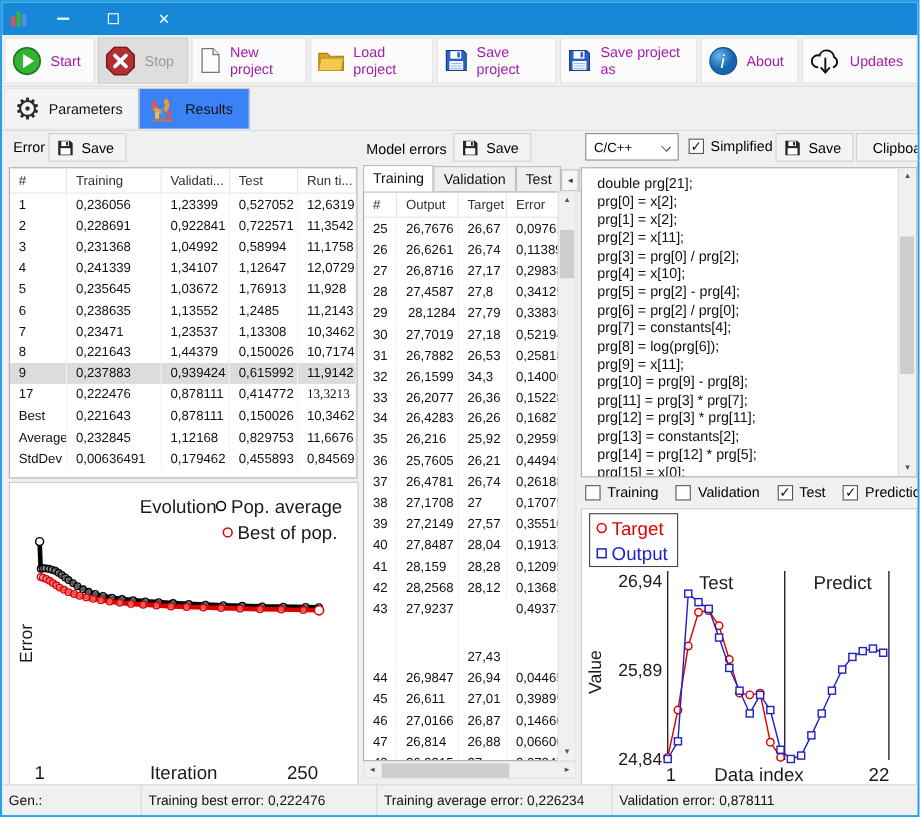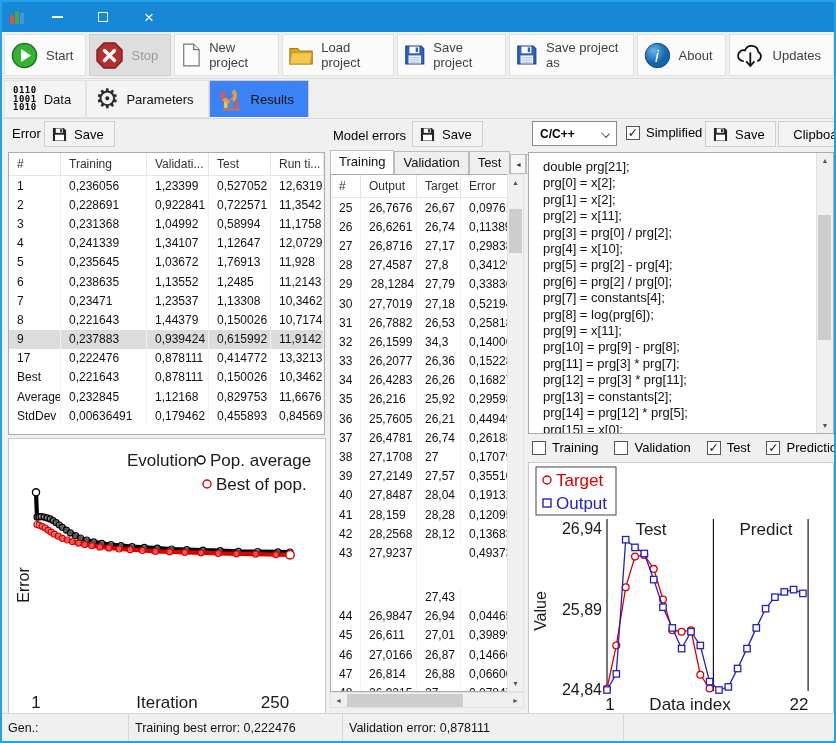--- a/index.html
+++ b/index.html
@@ -10,21 +10,21 @@
   .app-icon{width:16px;height:14px;margin:0 8px 0 8px;display:flex;align-items:flex-end;gap:1px;}
   .app-icon i{display:block;width:4px;border-radius:0.5px;}
   .title-text{font-size:12.5px;flex:1;white-space:nowrap;overflow:hidden;}
   .win-controls{display:flex;height:100%;}
   .win-btn{width:46px;height:100%;display:flex;align-items:center;justify-content:center;cursor:pointer;}
   .glyph-min{width:11px;height:1.5px;background:#fff;}
   .glyph-max{width:10px;height:10px;border:1.4px solid #fff;}
   .glyph-close{font-size:17px;color:#fff;line-height:1;}
   
   .toolbar1{position:absolute;left:0;top:30px;width:100%;height:47px;background:#f0f0f0;border-bottom:1px solid #dcdcdc;display:flex;align-items:stretch;padding:2px 0 2px 2px;gap:3px;}
-  .tbtn{display:flex;align-items:center;gap:8px;padding:0 12px 0 6px;background:#fbfbfb;border:1px solid #e0e0e0;font-size:13px;color:#404040;cursor:pointer;}
+  .tbtn{display:flex;align-items:center;gap:8px;padding:0 12px 0 6px;background:#fbfbfb;border:1px solid #e0e0e0;font-size:13px;color:#a21caf;cursor:pointer;}
   .tbtn.disabled{background:#dedede;border-color:#cfcfcf;color:#9b9b9b;cursor:default;}
   .tbtn svg{display:block;}
   
   .toolbar2{position:absolute;left:0;top:78px;width:100%;height:39px;background:#f0f0f0;border-bottom:1px solid #d9d9d9;display:flex;align-items:stretch;padding-left:2px;}
   .navtab{display:flex;align-items:center;gap:7px;padding:0 14px 0 8px;font-size:13px;color:#111;border:1px solid #e3e3e3;background:#f4f4f4;cursor:pointer;}
   .navtab.active{background:#3b82f6;border-color:#cfcfcf;border-bottom:1px solid #fff;position:relative;z-index:2;text-align:right;}
   .bin-icon{font-family:"DejaVu Sans Mono",monospace;font-size:9px;font-weight:bold;line-height:8.5px;letter-spacing:0.5px;color:#000;}
   .gear-glyph{font-size:27px;line-height:27px;color:#2a2a2a;}
   
   .content{position:absolute;left:0;top:117px;width:100%;height:598px;background:#f0f0f0;}
@@ -158,24 +158,20 @@
           <path d="M7.5 18.5 a5.3 5.3 0 1 1 1.2-10.4 A6.6 6.6 0 0 1 21.5 9.6 a4.8 4.8 0 0 1 -1 8.9" fill="none" stroke="#111" stroke-width="1.7"></path>
           <line x1="13.8" y1="10" x2="13.8" y2="22.5" stroke="#111" stroke-width="1.7"></line>
           <polyline points="9.8,18.6 13.8,23 17.8,18.6" fill="none" stroke="#111" stroke-width="1.7"></polyline>
         </svg>
       <span>Updates</span>
     </div>
   </div>
 
   <div class="toolbar2">
     <div class="navtab">
-      <span class="bin-icon">0110<br>1001<br>1010</span>
-      <span>Data</span>
-    </div>
-    <div class="navtab">
       <span class="gear-glyph">⚙</span>
       <span>Parameters</span>
     </div>
     <div class="navtab active">
       <svg width="26" height="26" viewBox="0 0 26 26">
           <circle cx="11" cy="9.5" r="6" fill="none" stroke="#f09a30" stroke-width="4" stroke-dasharray="26 12" transform="rotate(-50 11 9.5)"></circle>
           <circle cx="11" cy="9.5" r="6" fill="none" stroke="#e05555" stroke-width="4" stroke-dasharray="7 31" transform="rotate(150 11 9.5)"></circle>
           <rect x="6" y="16" width="3.6" height="6" fill="#f2c23e"></rect>
           <rect x="11.4" y="13.5" width="3.6" height="8.5" fill="#4a90d9"></rect>
           <rect x="16.8" y="15" width="3.6" height="7" fill="#e05555"></rect>
@@ -202,21 +198,21 @@
     <div class="btn-sm" style="left:410px;top:2px;">
       <svg width="15" height="15" viewBox="0 0 16 16">
           <path d="M1 1 h11.5 l2.5 2.5 V15 H1 z" fill="#262626"></path>
           <rect x="4" y="1.6" width="7.4" height="4.6" fill="#fff"></rect>
           <rect x="8.6" y="2.2" width="1.9" height="3.4" fill="#262626"></rect>
           <rect x="3.2" y="8.2" width="9.6" height="6.2" fill="#fff"></rect>
         </svg>
       <span>Save</span>
     </div>
 
-    <div class="combo" style="left:530px;top:2px;width:85px;font-weight:bold;">
+    <div class="combo" style="left:530px;top:2px;width:85px;">
       <span>C/C++</span>
       <span class="chev"></span>
     </div>
     <label class="cbx" style="position:absolute;left:624px;top:6px;">
       <span class="box">✓</span>
       <span>Simplified</span>
     </label>
     <div class="btn-sm" style="left:703px;top:2px;">
       <svg width="15" height="15" viewBox="0 0 16 16">
           <path d="M1 1 h11.5 l2.5 2.5 V15 H1 z" fill="#262626"></path>
@@ -304,21 +300,21 @@
           <span class="c" style="width: 86px; flex: 0 0 auto;">0,237883</span>
           <span class="c" style="width: 62px; flex: 0 0 auto;">0,939424</span>
           <span class="c" style="width: 62px; flex: 0 0 auto;">0,615992</span>
           <span class="c" style="width: 53px; flex: 0 0 auto;">11,9142</span>
         </div>
         <div class="lv-row">
           <span class="c" style="width: 52px; flex: 0 0 auto;">17</span>
           <span class="c" style="width: 86px; flex: 0 0 auto;">0,222476</span>
           <span class="c" style="width: 62px; flex: 0 0 auto;">0,878111</span>
           <span class="c" style="width: 62px; flex: 0 0 auto;">0,414772</span>
-          <span class="c" style="width: 53px; flex: 0 0 auto;">13,3213</span>
+          <span class="c" style="width: 53px; flex: 0 0 auto; font-family: Liberation Serif, serif;">13,3213</span>
         </div>
         <div class="lv-row">
           <span class="c" style="width: 52px; flex: 0 0 auto;">Best</span>
           <span class="c" style="width: 86px; flex: 0 0 auto;">0,221643</span>
           <span class="c" style="width: 62px; flex: 0 0 auto;">0,878111</span>
           <span class="c" style="width: 62px; flex: 0 0 auto;">0,150026</span>
           <span class="c" style="width: 53px; flex: 0 0 auto;">10,3462</span>
         </div>
         <div class="lv-row">
           <span class="c" style="width: 52px; flex: 0 0 auto;">Average</span>
@@ -697,15 +693,16 @@
           <text x="27" y="23" font-size="17" fill="#dd0000">Target</text>
           <rect x="14" y="36" width="8" height="8" fill="#fff" stroke="#2222c4" stroke-width="1.4"></rect>
           <text x="27" y="46" font-size="17" fill="#2222c4">Output</text>
         </svg>
     </div>
   </div>
 
   <div class="statusbar" id="status-bar">
       <div class="status-cell" style="width: 127px; flex: 0 0 auto;">Gen.:</div>
       <div class="status-cell" style="width: 214px; flex: 0 0 auto;">Training best error: 0,222476</div>
+      <div class="status-cell" style="width: 214px; flex: 0 0 auto;">Training average error: 0,226234</div>
       <div class="status-cell" style="width: 281px; flex: 0 0 auto;">Validation error: 0,878111</div>
     </div>
 </div>
 
 </body></html>

